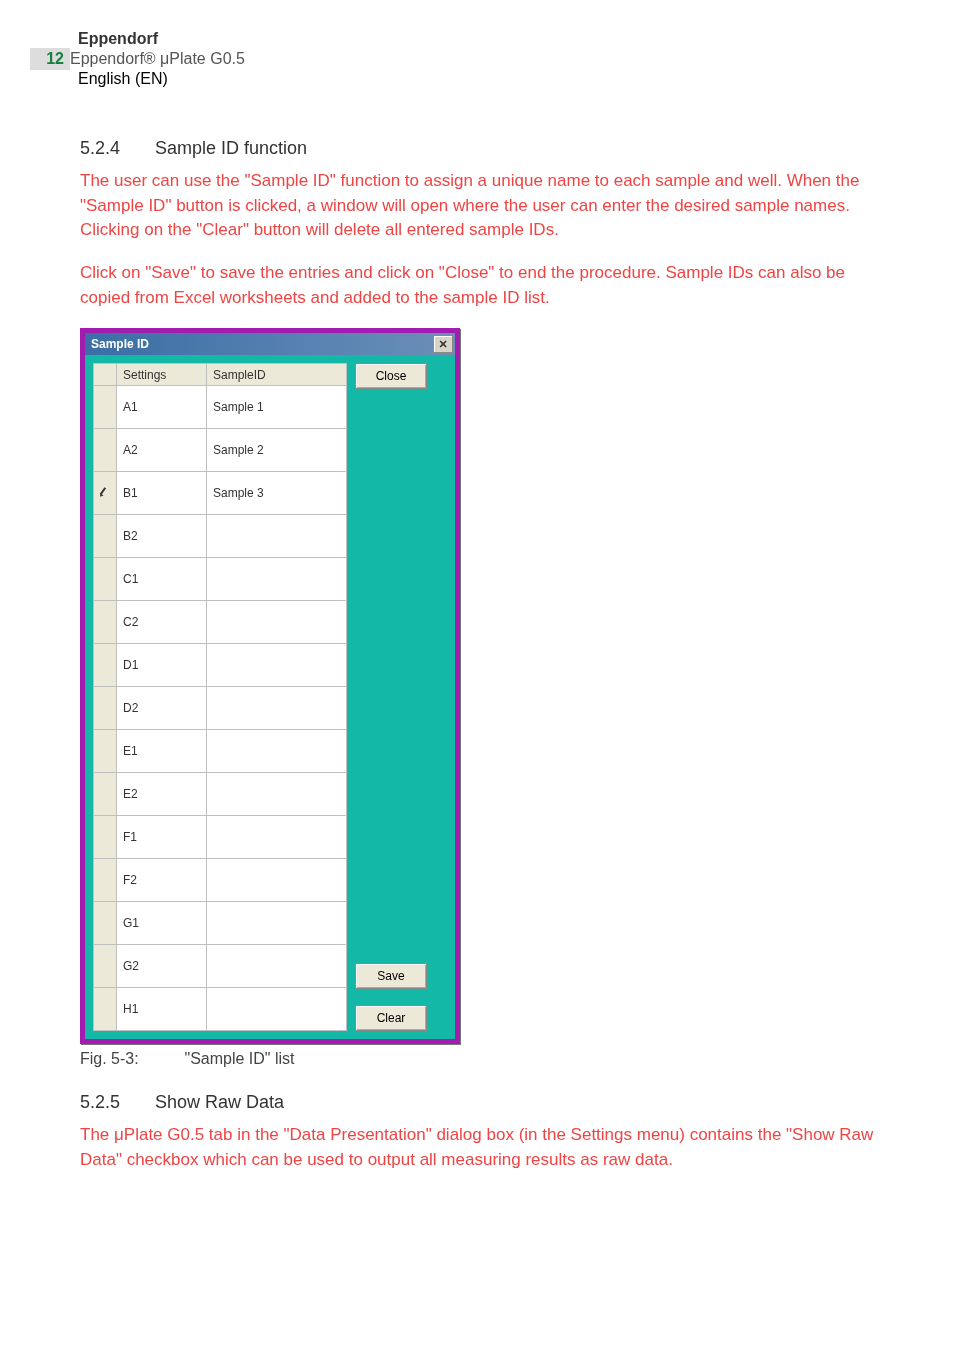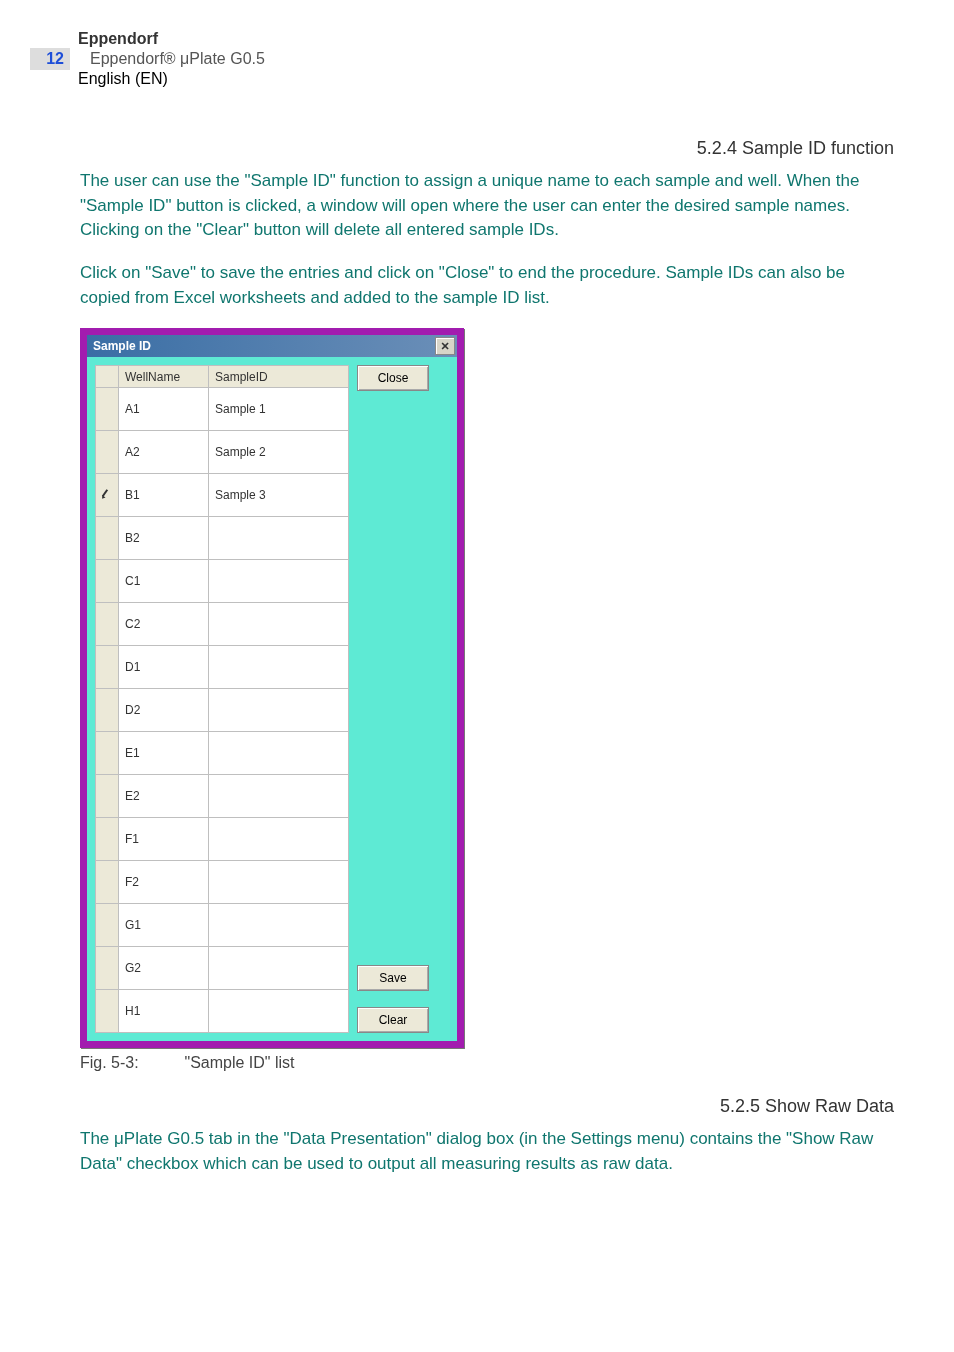--- a/index.html
+++ b/index.html
@@ -34,48 +34,47 @@
   .page-number-box {
     background: #dddddd;
     display: inline-flex;
     align-items: center;
     justify-content: flex-end;
     width: 40px;
     height: 22px;
     padding-right: 6px;
     box-sizing: border-box;
     font-weight: bold;
-    color: #1d4ed8;
-    margin-right: 20px;
+    color: #15803d;
+    margin-right: 0;
   }
   .header-row3 {
     font-size: 16px;
     color: #000000;
     padding-left: 48px;
   }
   .section-heading {
     font-size: 18px;
     color: #333;
     margin-bottom: 10px;
-    text-align: right;
   }
   .section-heading .num {
     display: inline-block;
     min-width: 70px;
   }
   .body-text {
     font-size: 17px;
-    color: #0f766e;
+    color: #ef4444;
     line-height: 1.45;
     margin-bottom: 18px;
   }
   .dialog {
     width: 370px;
-    background: #5eead4;
-    border: 7px solid #a21caf;
+    background: #14b8a6;
+    border: 5px solid #a21caf;
     box-shadow: 1px 1px 0 #777;
     margin-top: 2px;
   }
   .title-bar {
     display: flex;
     justify-content: space-between;
     align-items: center;
     height: 22px;
     background: linear-gradient(to right, #3a6ea5, #6b8fb8);
     padding: 0 2px 0 6px;
@@ -217,21 +216,21 @@
       <span>Sample ID</span>
       <div class="title-bar-close">
         <span>✕</span>
       </div>
     </div>
     <div class="dialog-body">
       <table class="grid">
         <thead>
           <tr>
             <th class="col-marker"></th>
-            <th class="col-well">WellName</th>
+            <th class="col-well">Settings</th>
             <th class="col-sample">SampleID</th>
           </tr>
         </thead>
         <tbody id="grid-body">
             <tr>
               <td class="marker-cell"></td>
               <td>A1</td>
               <td>Sample 1</td>
             </tr>
             <tr>

